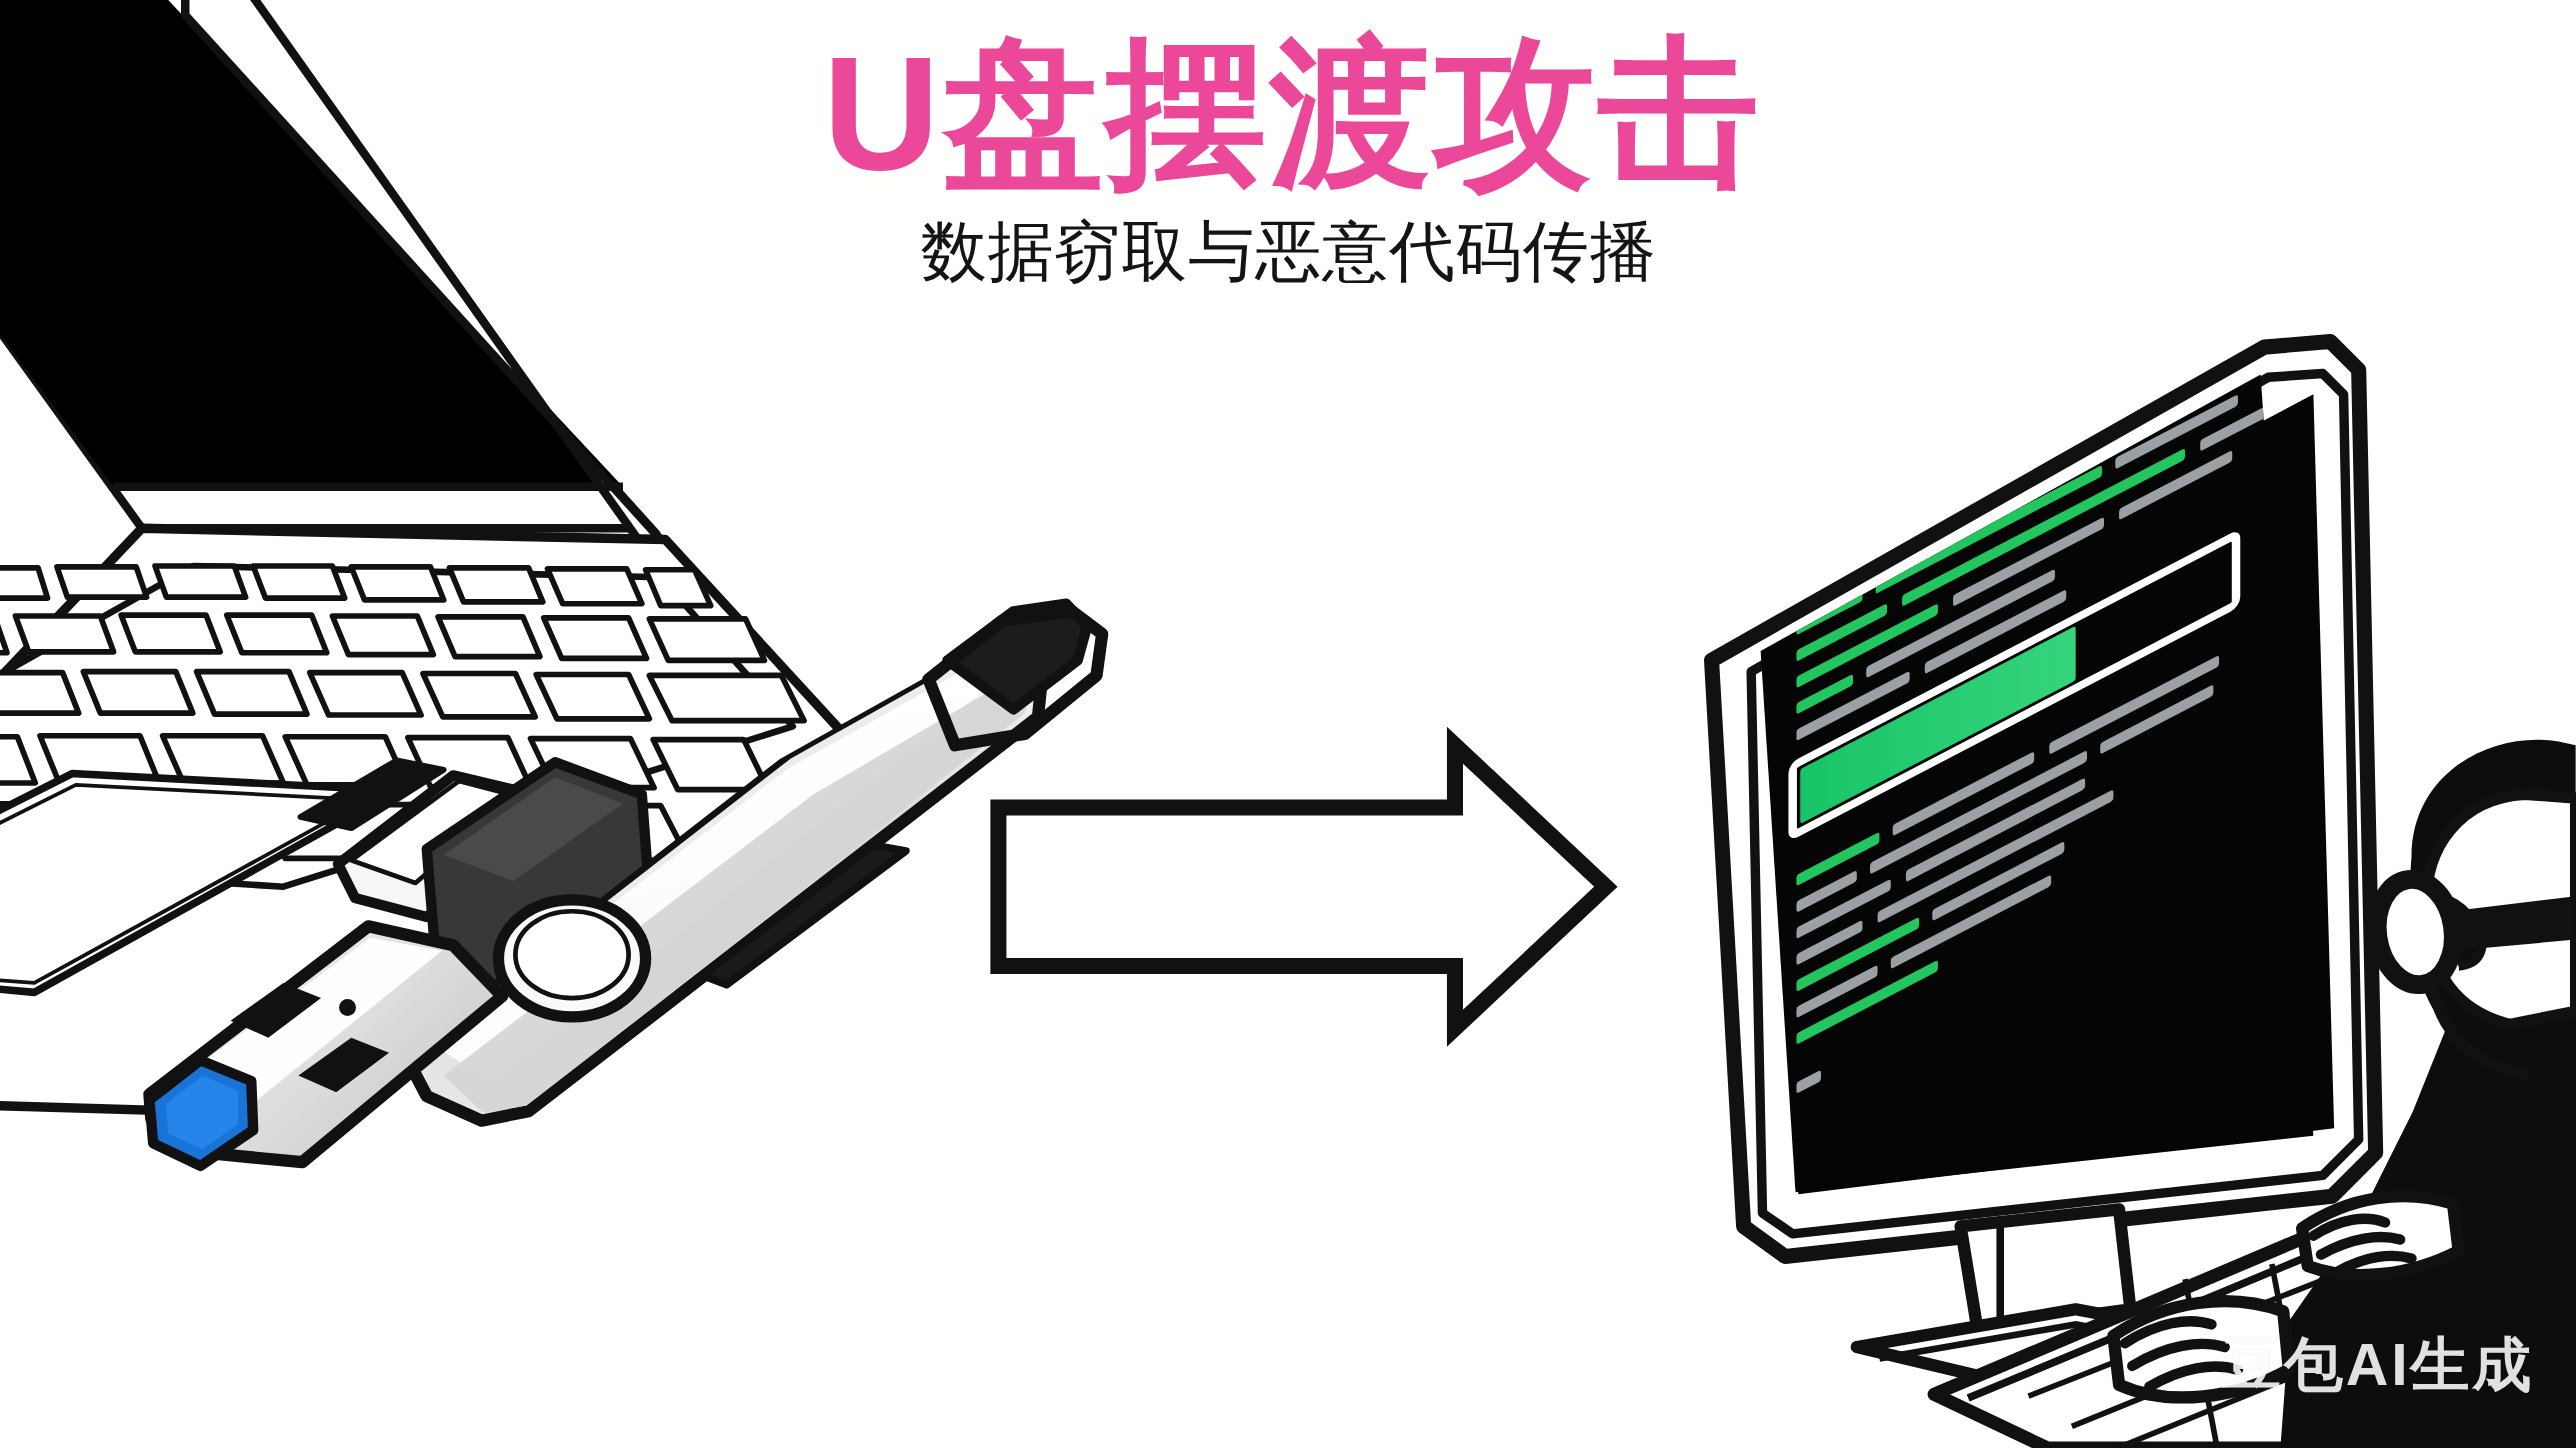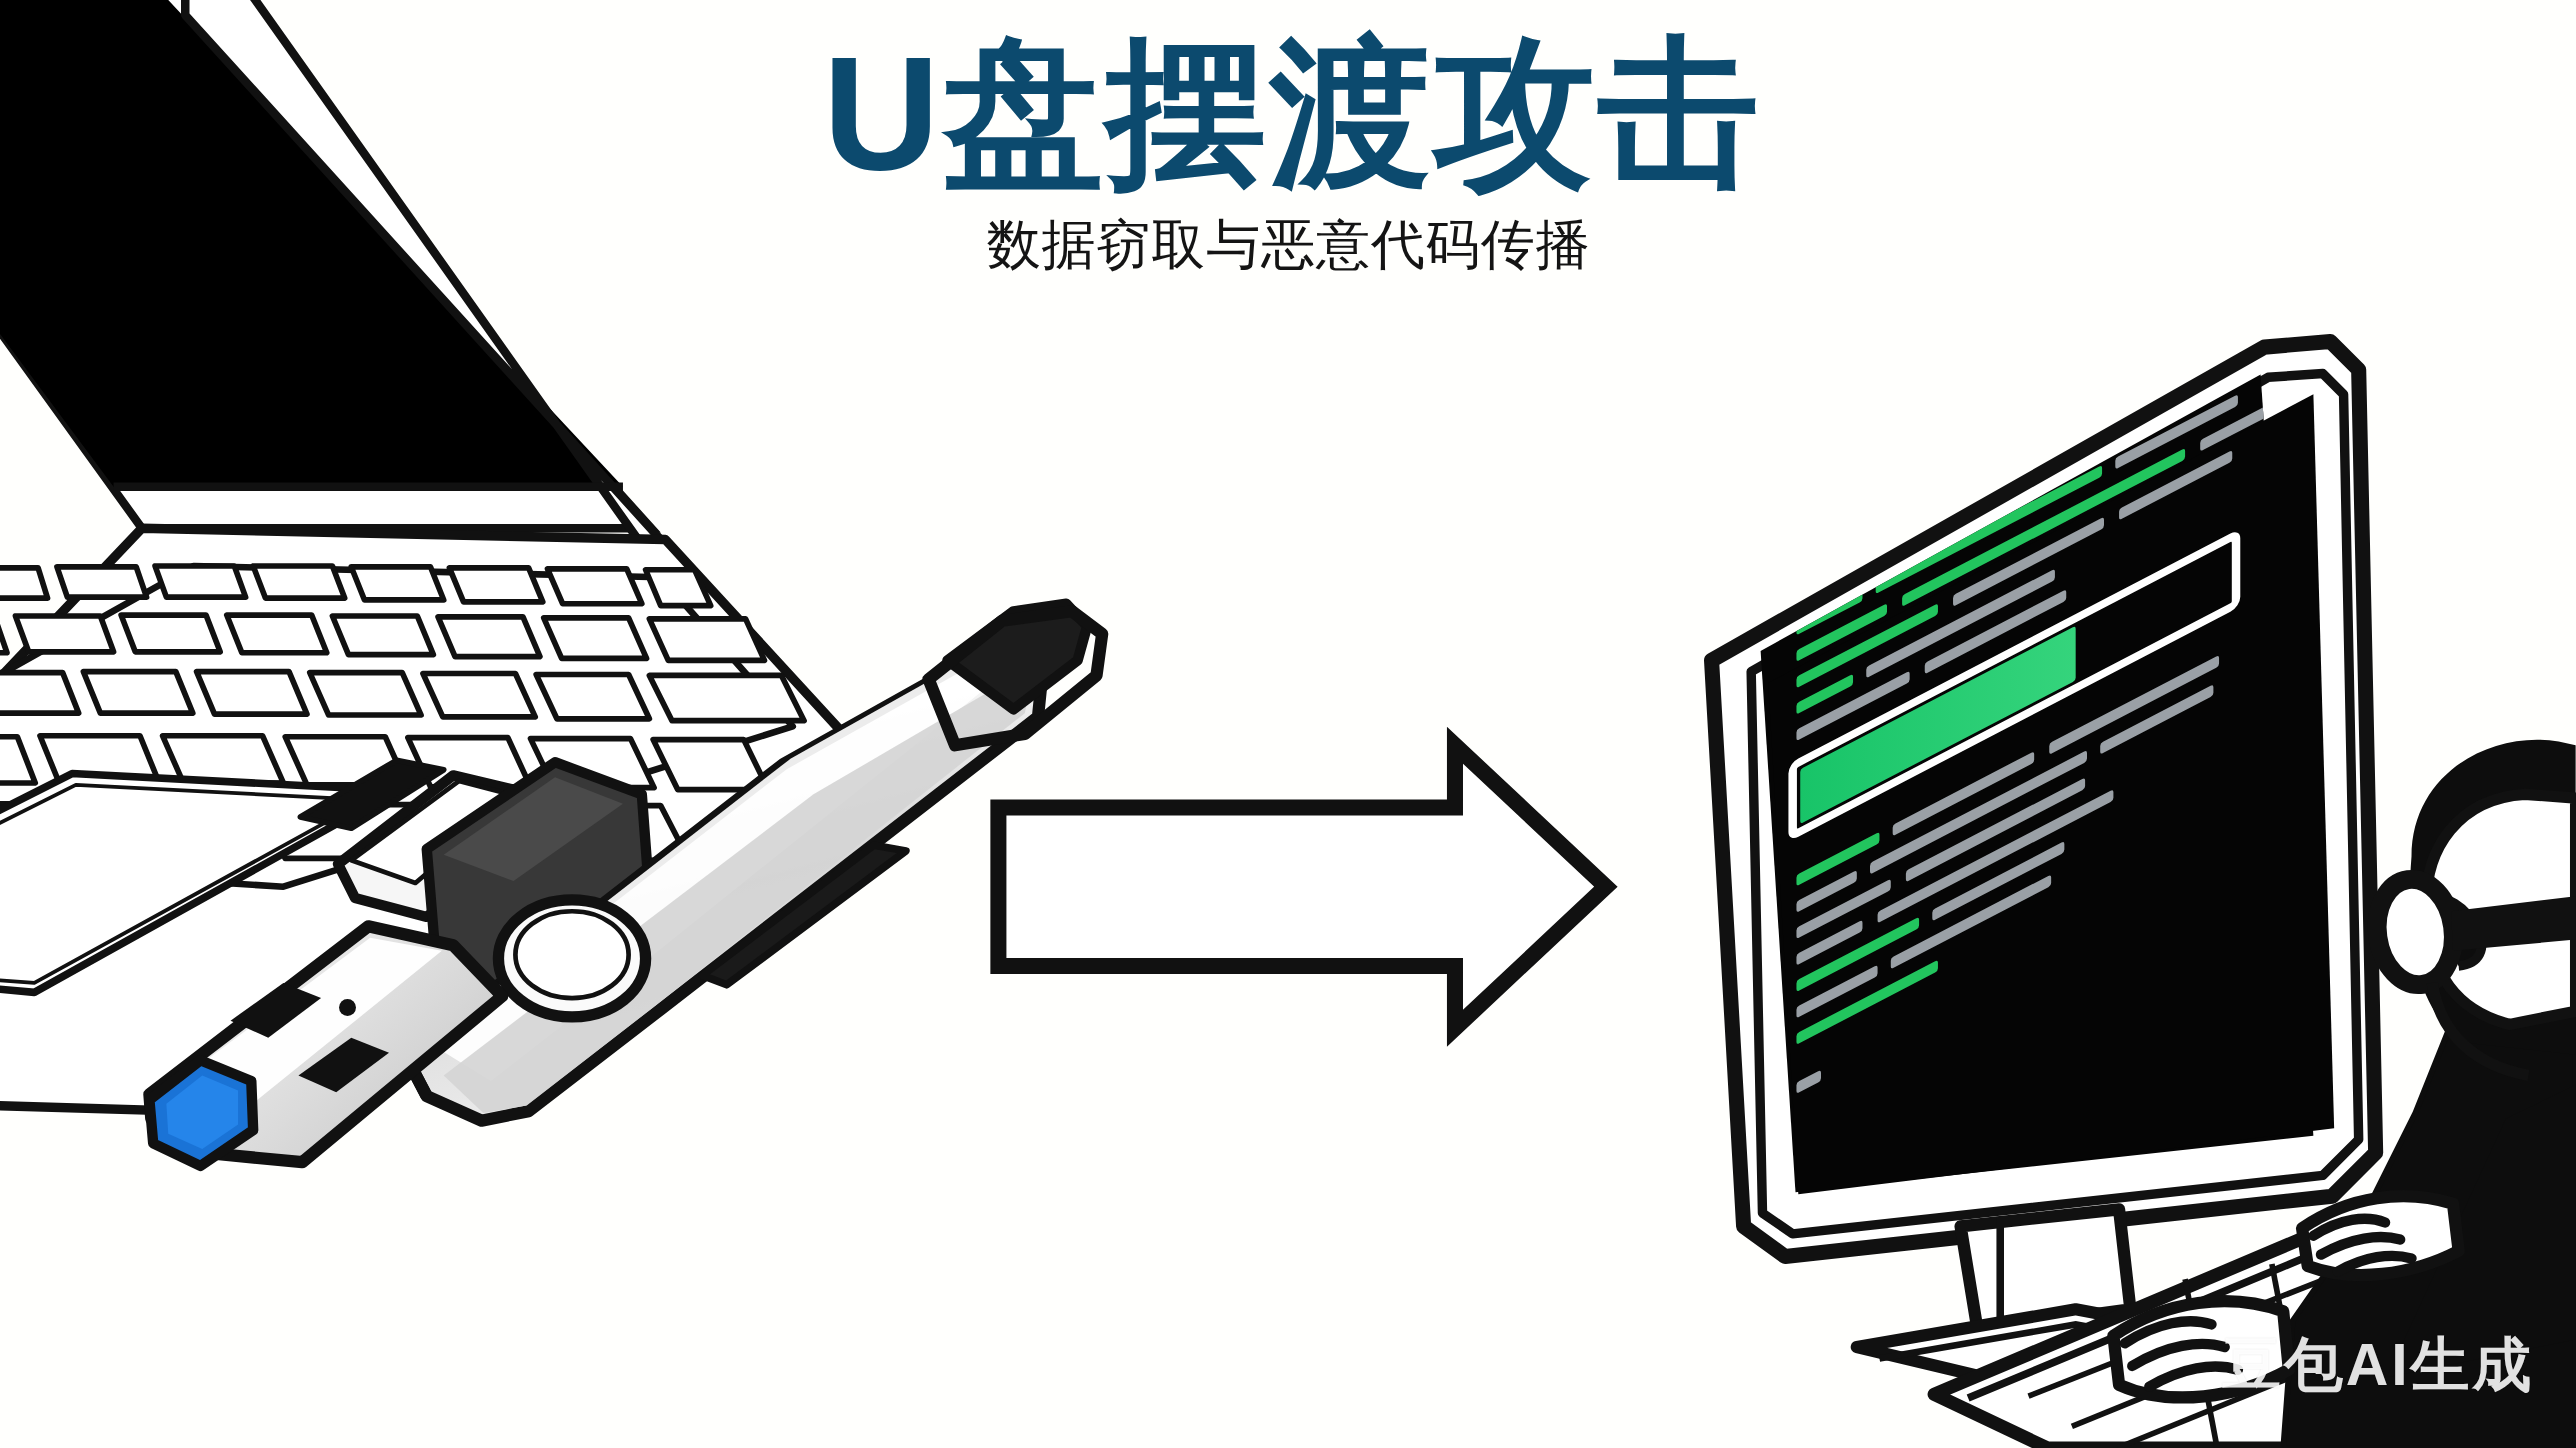--- a/index.html
+++ b/index.html
@@ -25,28 +25,28 @@
     top: 28px;
     width: 2576px;
     text-align: center;
     pointer-events: none;
   }
   .main-title {
     font-family: "Liberation Sans", "DejaVu Sans", sans-serif;
     font-size: 162px;
     font-weight: 700;
     letter-spacing: 1.9px;
-    color: #0c4a6e;
+    color: #ec4899;
     line-height: 1.05;
     margin: 0;
     padding-left: 8px;
   }
   .sub-title {
     font-family: "Liberation Sans", "DejaVu Sans", sans-serif;
-    font-size: 54px;
+    font-size: 66px;
     font-weight: 400;
     letter-spacing: 0.9px;
     color: #141414;
     line-height: 1.1;
     margin: 17px 12px 0 0;
     padding-left: 13.2px;
   }
 
   
   .scene {

